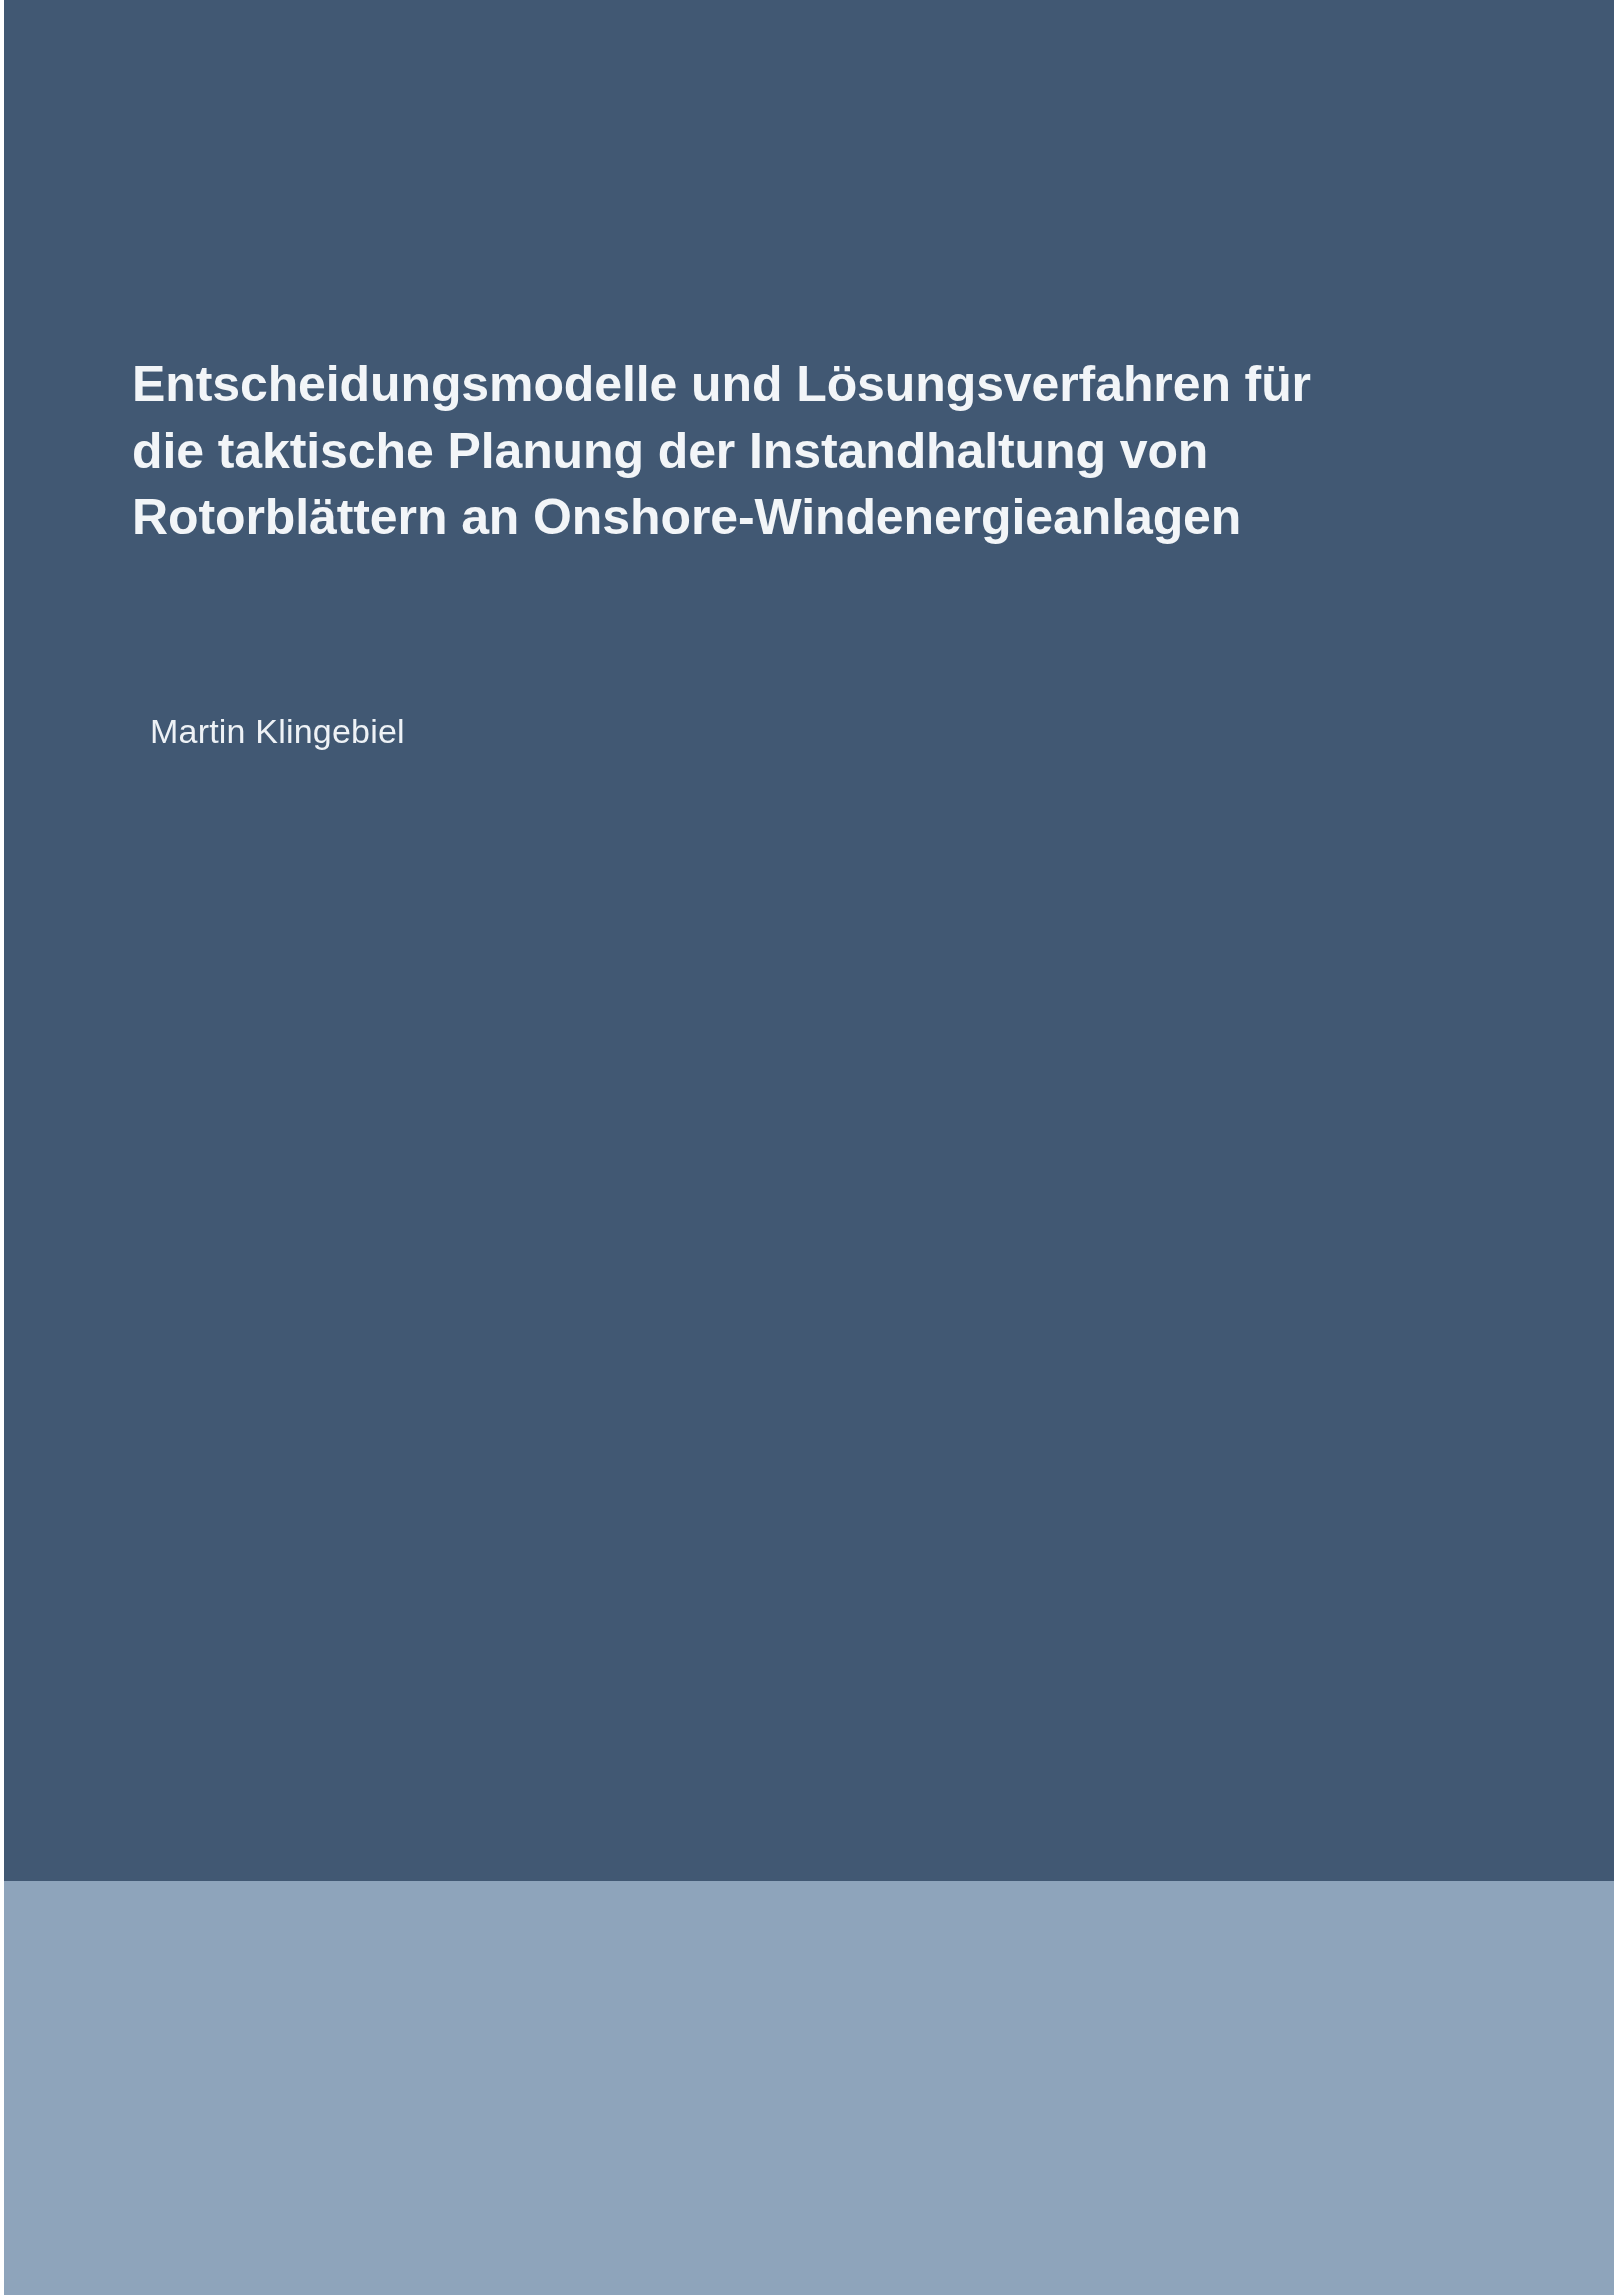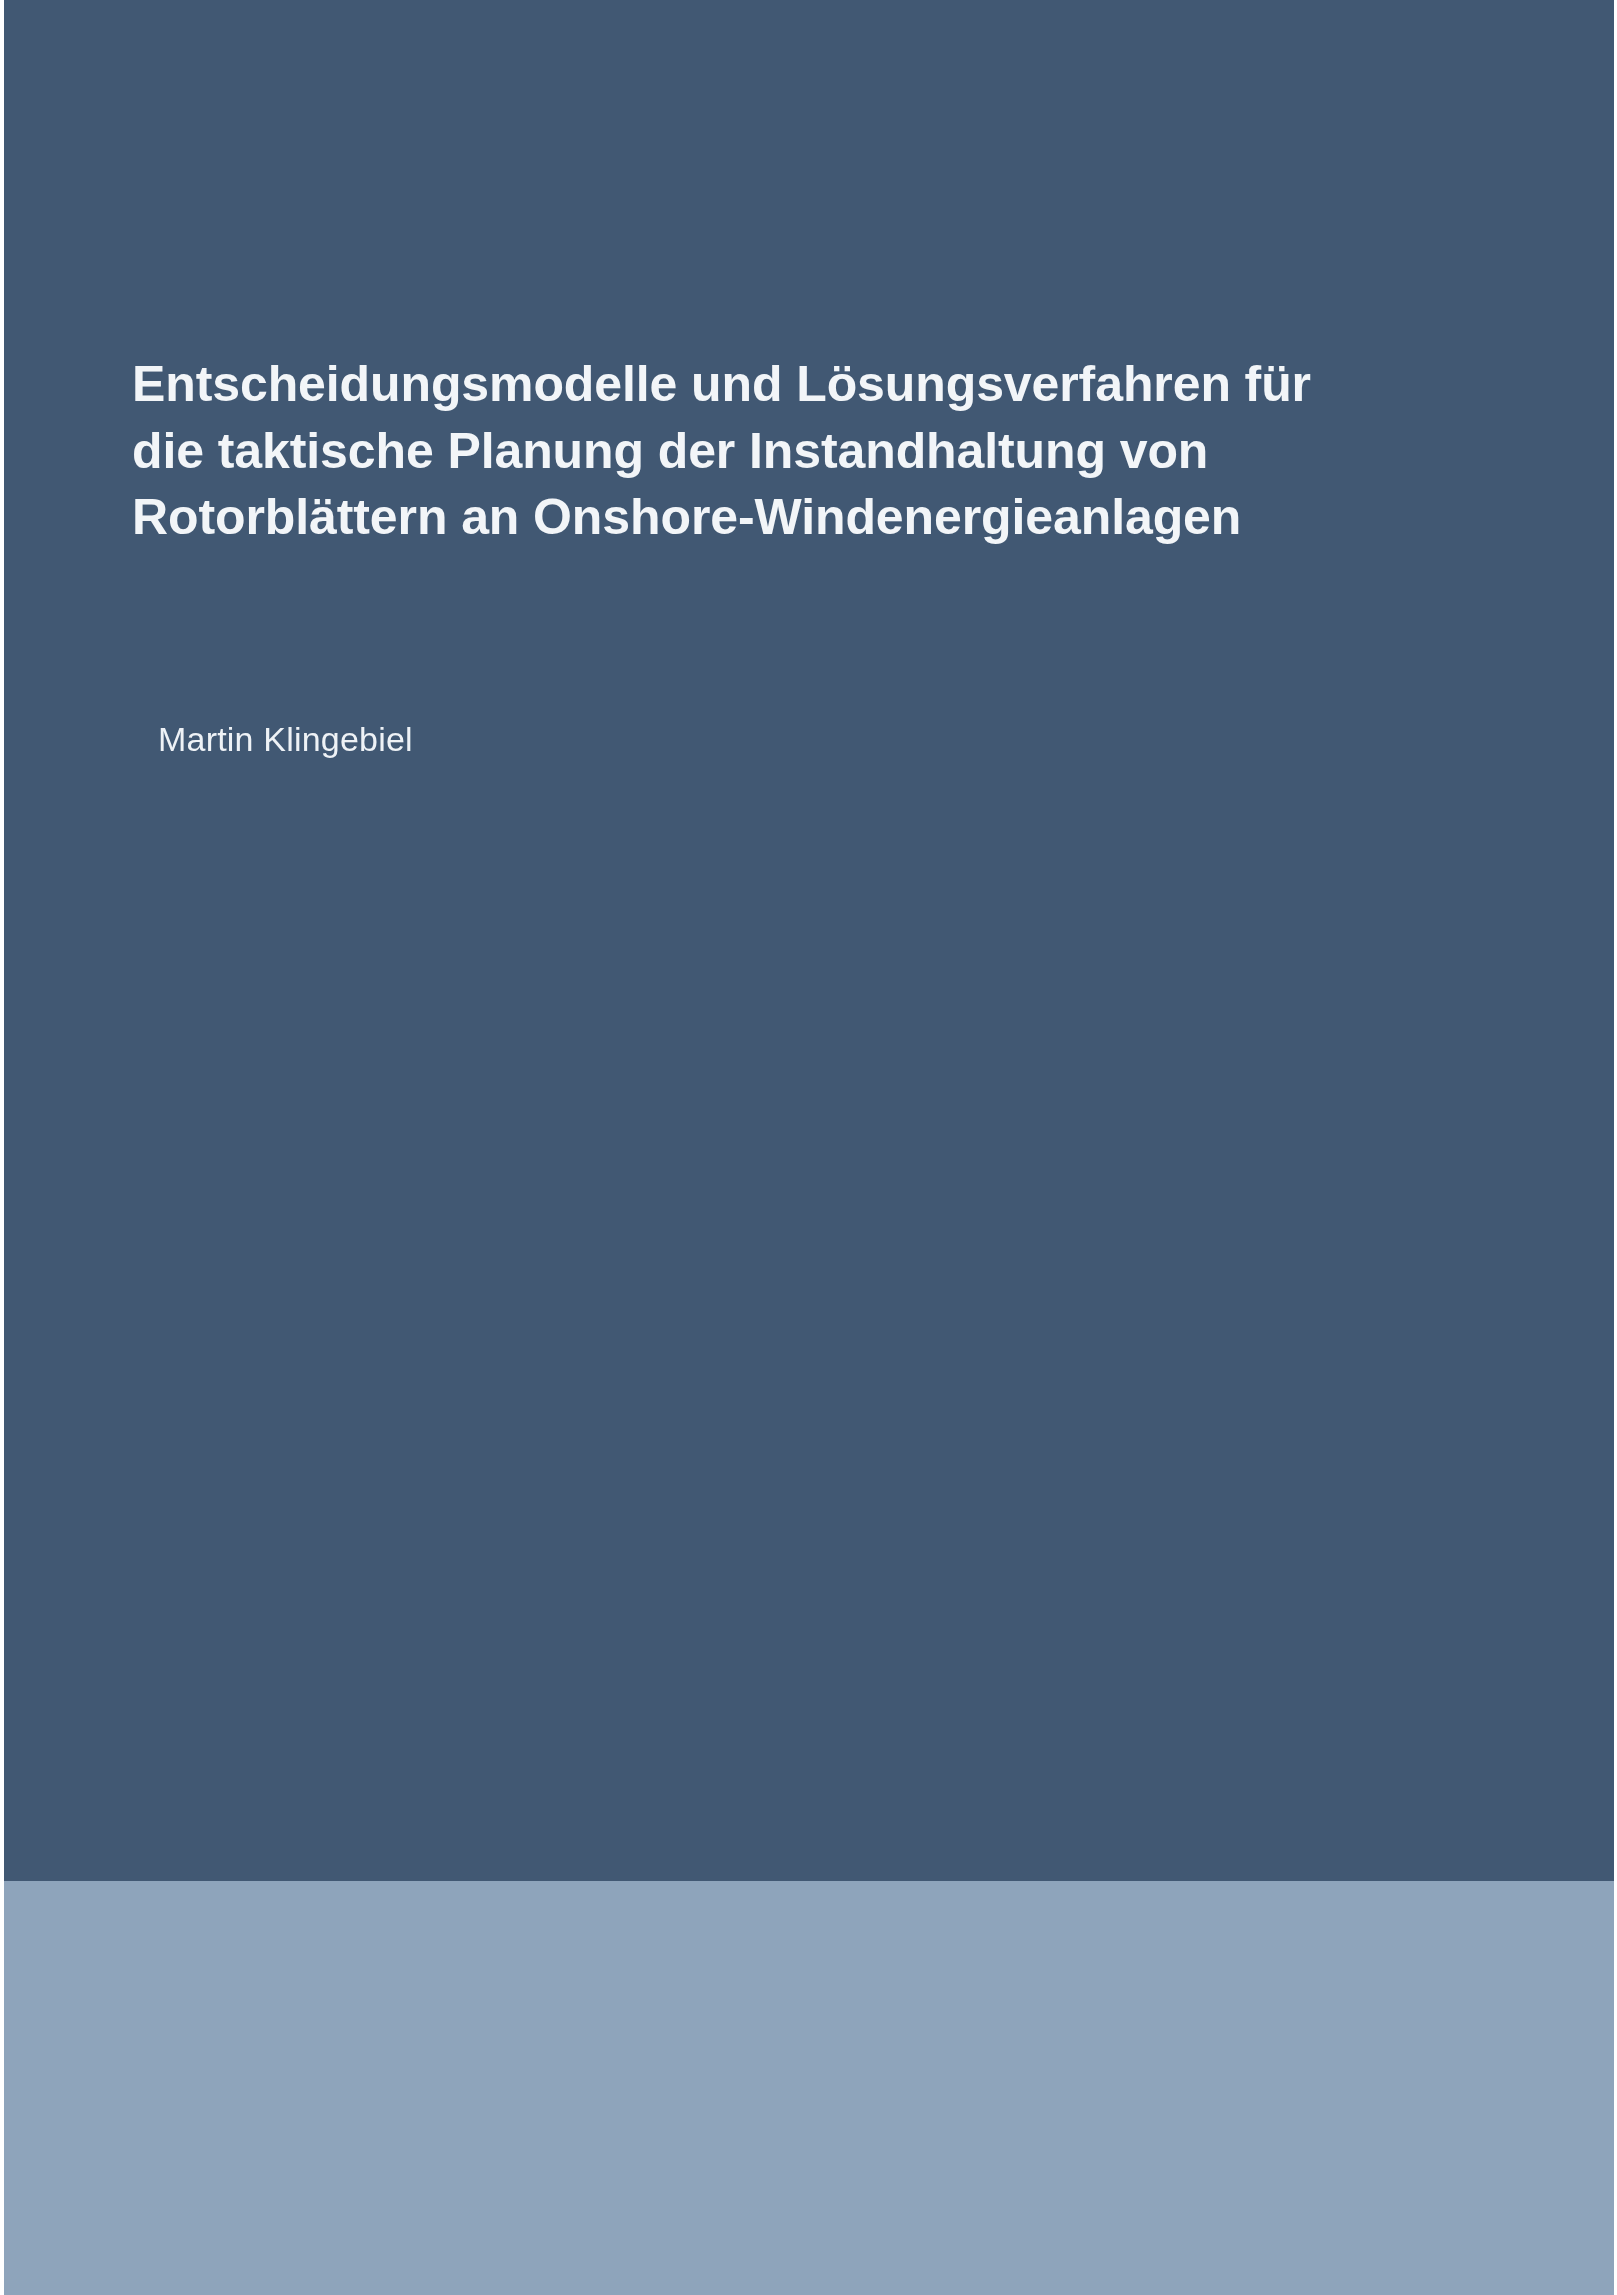--- a/index.html
+++ b/index.html
@@ -76,21 +76,21 @@
     color: #f2f5f8;
     letter-spacing: -0.1px;
   }
   .author-block {
     position: absolute;
     left: 142px;
     top: 701px;
     width: 1213px;
   }
   .doc-author {
-    margin: 16px;
+    margin: 8px;
     font-size: 34px;
     line-height: 1.3;
     font-weight: normal;
     color: #eef2f6;
     letter-spacing: 0.2px;
   }
 </style>
 </head>
 <body>
 

